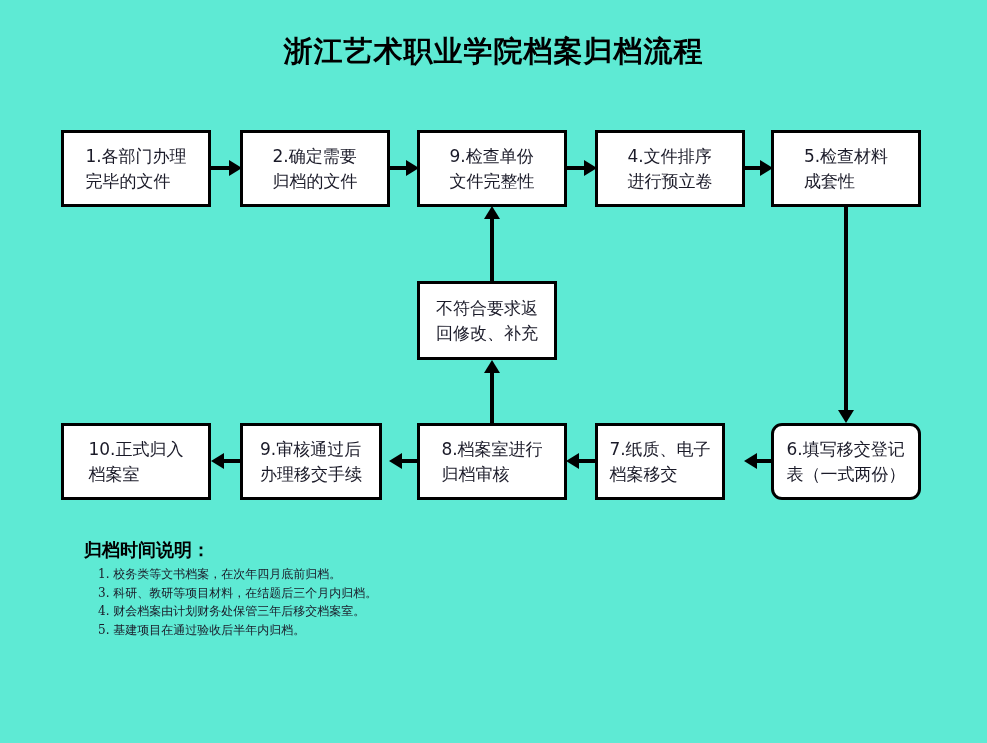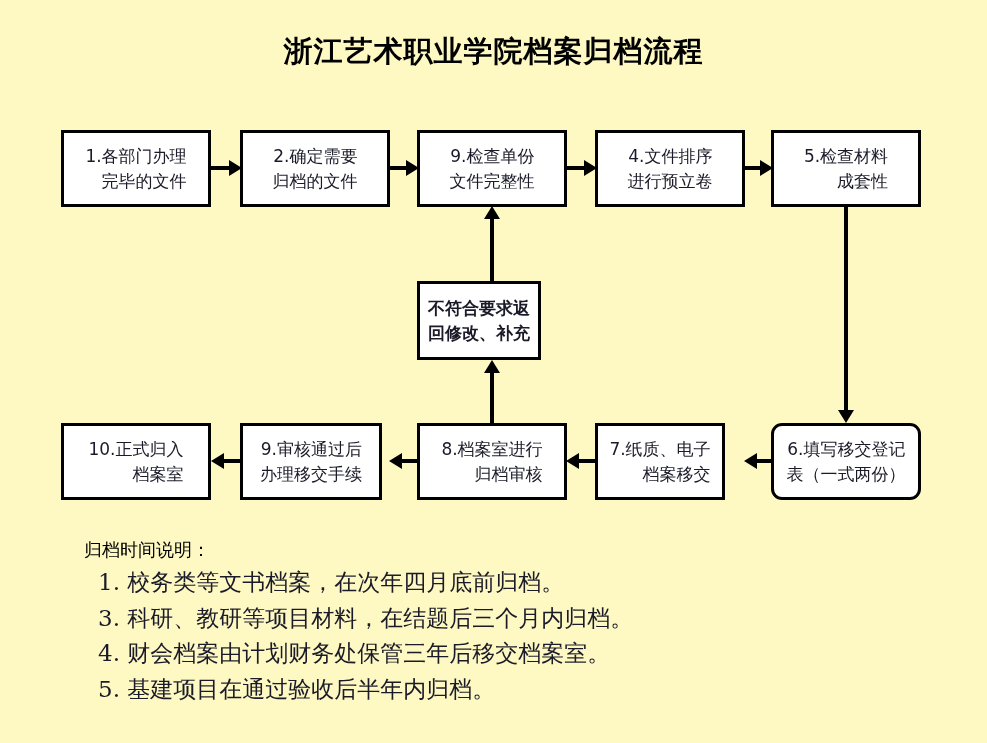--- a/index.html
+++ b/index.html
@@ -4,21 +4,21 @@
 <style>
   html, body {
     margin: 0;
     padding: 0;
     background: #ffffff;
   }
   #page {
     position: relative;
     width: 987px;
     height: 743px;
-    background: #fef9c3;
+    background: #5eead4;
     overflow: hidden;
     font-family: "DejaVu Sans", "Liberation Sans", sans-serif;
   }
   #title {
     position: absolute;
     left: 0;
     top: 32px;
     width: 987px;
     text-align: center;
     font-size: 29px;
@@ -28,21 +28,21 @@
     font-family: "DejaVu Serif", "Liberation Serif", serif;
   }
   .node {
     position: absolute;
     box-sizing: border-box;
     border: 3px solid #000000;
     background: #ffffff;
     display: flex;
     align-items: center;
     justify-content: center;
-    text-align: right;
+    text-align: left;
     font-size: 17px;
     line-height: 1.45;
     color: #1a1a28;
     padding: 2px 4px;
     font-family: "DejaVu Sans", "Liberation Sans", sans-serif;
   }
   .node span { display: block; white-space: pre-line; }
 
   
   .hline {
@@ -86,27 +86,27 @@
 
   #notes {
     position: absolute;
     left: 84px;
     top: 538px;
     width: 700px;
     color: #1a1a28;
   }
   #notes-heading {
     font-size: 18px;
-    font-weight: normal;
+    font-weight: bold;
     color: #000000;
     margin-bottom: 3px;
     font-family: "DejaVu Sans", "Liberation Sans", sans-serif;
   }
   .note-row {
-    font-size: 23px;
+    font-size: 12px;
     line-height: 1.55;
     margin-left: 14px;
     color: #1a1a28;
     font-family: "DejaVu Serif", "Liberation Serif", serif;
   }
   .note-num { font-family: "DejaVu Serif", "Liberation Serif", serif; }
 </style>
 </head>
 <body>
 
@@ -143,21 +143,21 @@
 
   <div class="hline" style="left:567px; top:166px; width:21px;"></div>
   <div class="arrow-r" style="left:584px; top:160px;"></div>
 
   <div class="hline" style="left:745px; top:166px; width:18px;"></div>
   <div class="arrow-r" style="left:760px; top:160px;"></div>
 
   <div class="vline" style="left:844px; top:207px; height:205px;"></div>
   <div class="arrow-d" style="left:838px; top:410px;"></div>
 
-  <div class="node" style="left:417px; top:281px; width:124px; height:79px;font-weight:bold;">
+  <div class="node" style="left:417px; top:281px; width:140px; height:79px;">
     <span>不符合要求返
 回修改、补充</span>
   </div>
 
   <div class="vline" style="left:490px; top:218px; height:63px;"></div>
   <div class="arrow-u" style="left:484px; top:206px;"></div>
 
   <div class="vline" style="left:490px; top:372px; height:51px;"></div>
   <div class="arrow-u" style="left:484px; top:360px;"></div>
 

